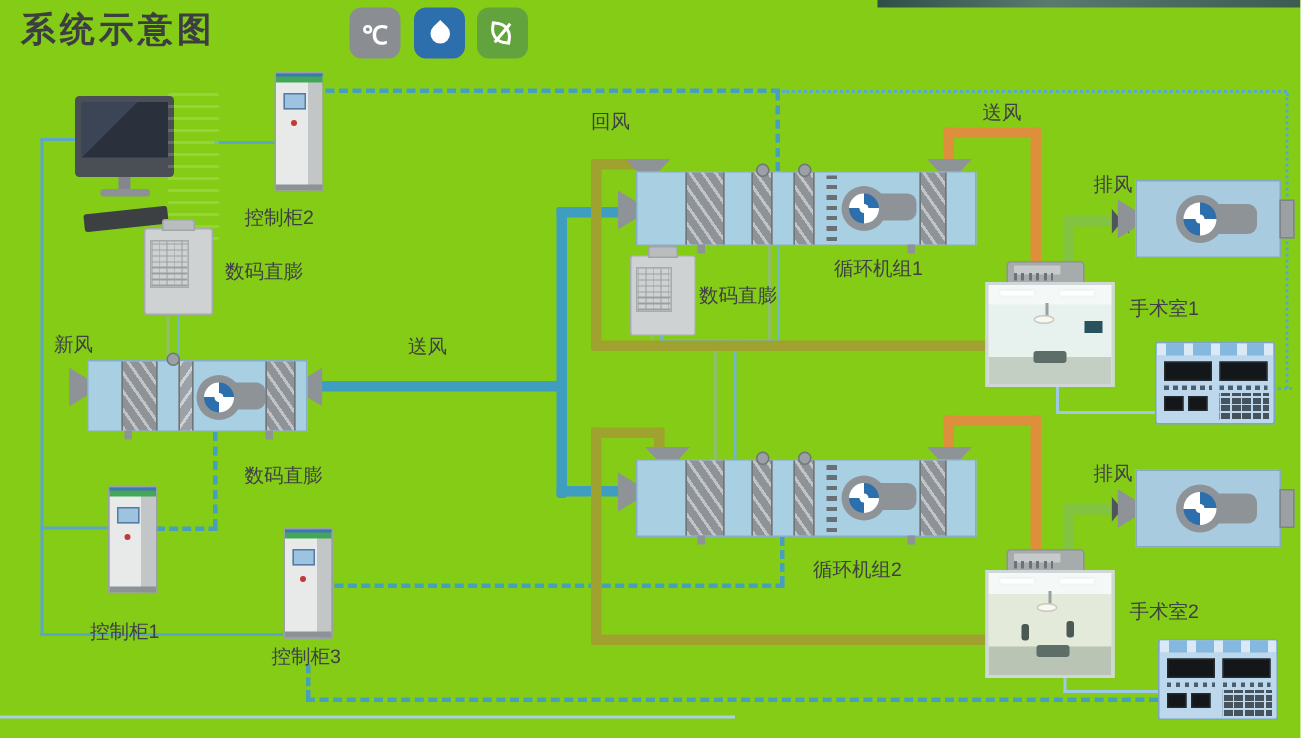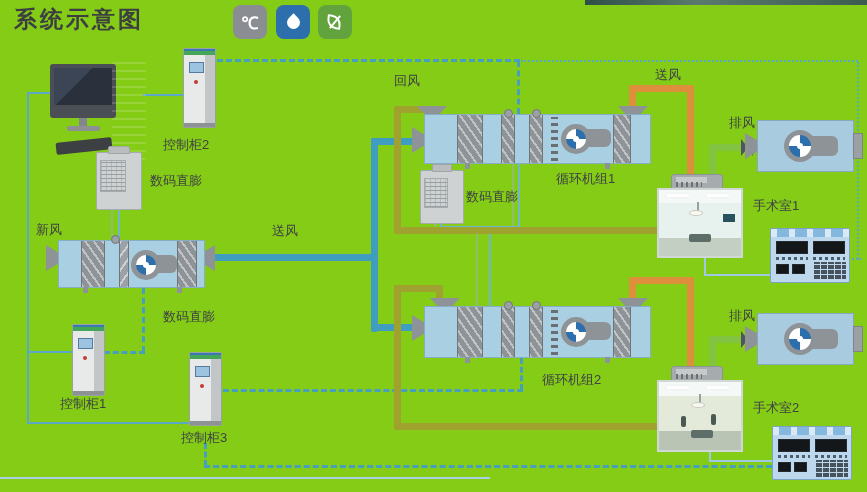--- a/index.html
+++ b/index.html
@@ -376,17 +376,17 @@
   <div class="lbl" style="left:163px;top:308px;">数码直膨</div>
   <div class="lbl" style="left:394px;top:72px;">回风</div>
   <div class="lbl" style="left:466px;top:188px;">数码直膨</div>
   <div class="lbl" style="left:556px;top:170px;">循环机组1</div>
   <div class="lbl" style="left:542px;top:371px;">循环机组2</div>
   <div class="lbl" style="left:655px;top:66px;">送风</div>
   <div class="lbl" style="left:729px;top:114px;">排风</div>
   <div class="lbl" style="left:729px;top:307px;">排风</div>
   <div class="lbl" style="left:753px;top:197px;">手术室1</div>
   <div class="lbl" style="left:753px;top:399px;">手术室2</div>
-  <div class="lbl" style="left:60px;top:395px;">控制柜1</div>
+  <div class="lbl" style="left:60px;top:412px;">控制柜1</div>
   <div class="lbl" style="left:181px;top:429px;">控制柜3</div>
 
   <div class="accent"></div>
 </div>
 
 </body></html>

